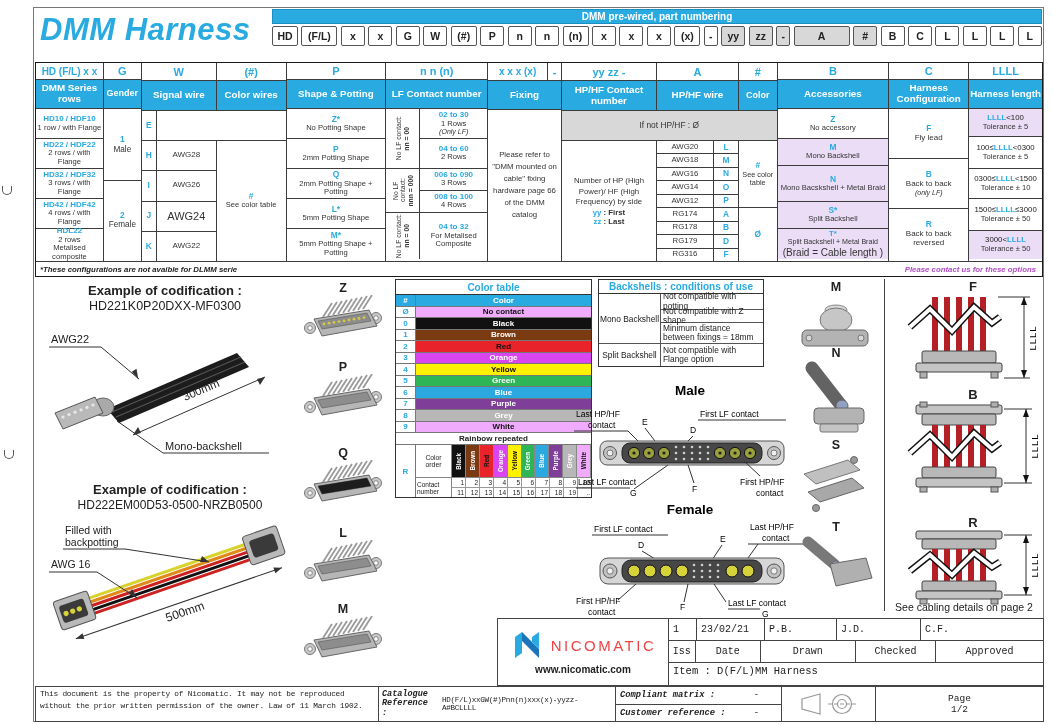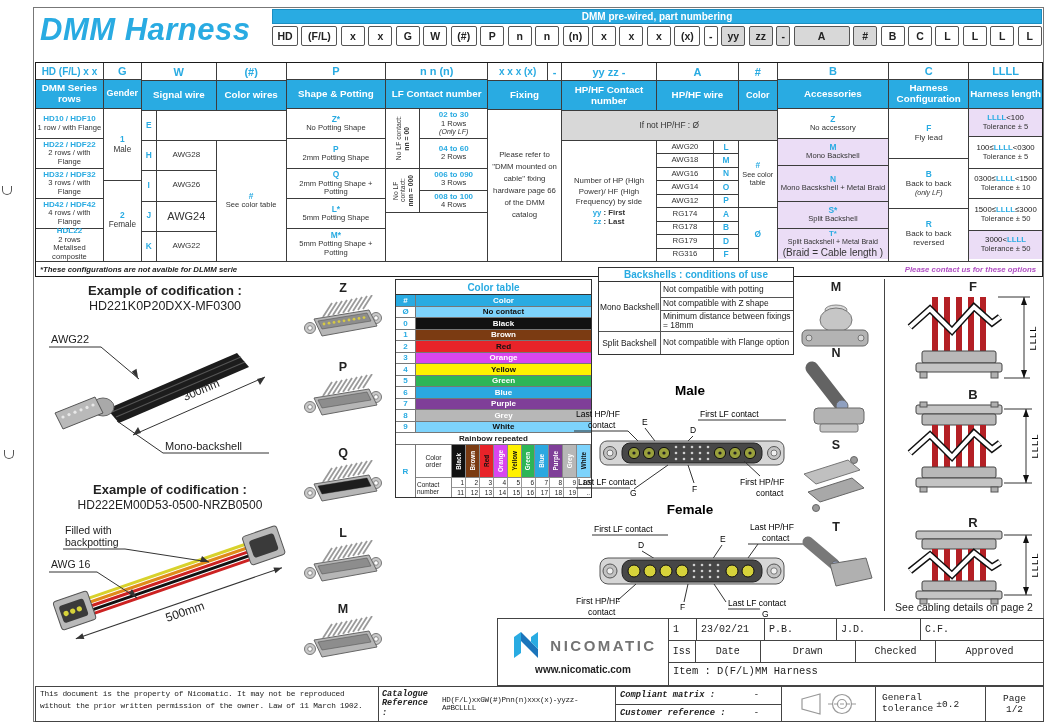--- a/index.html
+++ b/index.html
@@ -47,46 +47,46 @@
   .ct{position:absolute;left:395px;top:279px;width:197px;border:1.2px solid #333;background:#fff;font-size:8px}
   .ct-title{height:15px;display:flex;align-items:center;justify-content:center;color:var(--blue);font-weight:bold;font-size:10px;border-bottom:1px solid #333}
   .ct-r{display:flex;border-bottom:1px solid #777;height:11.5px}
   .ct-k{width:20px;display:flex;align-items:center;justify-content:center;color:var(--blue);font-weight:bold;border-right:1px solid #777;background:#fff}
   .ct-v{flex:1;display:flex;align-items:center;justify-content:center;font-weight:bold}
   .bg-hdr{background:var(--blue);color:#fff}
   .bg-black{background:#111;color:#fff}.bg-brown{background:#7B3B12;color:#fff}
   .bg-red{background:#E82329;color:#111}.bg-orange{background:#d946ef;color:#fff}
   .bg-yellow{background:#FFF100;color:#111}.bg-green{background:#2DB557;color:#fff}
   .bg-blue{background:#2BA8E0;color:#fff}.bg-purple{background:#7F3F98;color:#fff}
-  .bg-grey{background:#B7B7B7;color:#fff}.bg-white{background:#7dd3fc;color:#111}
+  .bg-grey{background:#B7B7B7;color:#fff}.bg-white{background:#f0abfc;color:#111}
   .ct-rainbow{height:12px;display:flex;align-items:center;justify-content:center;font-weight:bold;border-bottom:1px solid #777}
   .ct-block{display:flex;height:52px}
   .ct-ocell{flex:1;display:flex;align-items:center;justify-content:center;border-right:.5px solid #888}
   .ct-ocell span{writing-mode:vertical-rl;transform:rotate(180deg);font-size:6.3px;font-weight:bold}
   .ct-num{flex:1;display:flex;flex-direction:column;border-right:.5px solid #999}
   .ct-num div{flex:1;display:flex;align-items:center;justify-content:flex-end;padding-right:1px;font-size:6.5px;border-bottom:.5px solid #999}
   .ct-num div:last-child{border-bottom:none}
   
-  .bs{position:absolute;left:598px;top:267px;width:196px;border:1.2px solid #333;background:#fff;font-size:8.4px}
+  .bs{position:absolute;left:598px;top:279px;width:166px;border:1.2px solid #333;background:#fff;font-size:8.4px}
   .bs-title{height:14px;display:flex;align-items:center;justify-content:center;color:var(--blue);font-weight:bold;font-size:10px;border-bottom:1px solid #333}
   .bs-row{display:flex;border-bottom:1px solid #555}
   .bs-lab{width:62px;display:flex;align-items:center;justify-content:center;border-right:1px solid #555;text-align:center}
   .bs-tx{flex:1;display:flex;flex-direction:column}
   .bs-tx div{border-bottom:1px solid #555;padding:1px 2px;line-height:1.1;display:flex;align-items:center}
   .bs-tx div:last-child{border-bottom:none}
   
   .gal{position:absolute;width:82px;text-align:center}
   .gal .lab{font-size:12.5px;font-weight:bold}
   .dlab{position:absolute;width:150px;text-align:center;font-size:13px;font-weight:bold}
   .dnote{position:absolute;left:878px;top:601px;width:172px;font-size:10.5px;color:#222;text-align:center}
   .vdiv{position:absolute;left:884px;top:279px;width:0;height:332px;border-left:1px solid #444}
   
   .logo-box{position:absolute;left:497px;top:618px;width:171px;height:68px;border:1px solid #444;border-right:none;display:flex;flex-direction:column;align-items:center;justify-content:center;gap:3px}
   .logo-row{display:flex;align-items:center;gap:7px}
-  .brand{font-size:15px;letter-spacing:2.5px;color:#737373;font-weight:700}
+  .brand{font-size:15px;letter-spacing:2.5px;color:#ef4444;font-weight:400}
   .url{font-size:10px;font-weight:bold;color:#222}
   .tblock{position:absolute;left:668px;top:618px;width:376px;height:68px;border:1px solid #444;display:flex;flex-direction:column;font-family:"Liberation Mono",monospace}
   .tb-r{display:flex;border-bottom:1px solid #444}
   .tb-c{border-right:1px solid #444;display:flex;align-items:center;padding-left:4px;font-size:10px;height:21px}
   .tb-c.cen{justify-content:center;padding-left:0}
   .tb-c:last-child{border-right:none}
   .tb-item{flex:1;display:flex;align-items:flex-start;padding:2px 0 0 4px;font-size:10.5px}
   .brow{position:absolute;left:35px;top:686px;width:1009px;height:36px;border:1px solid #444;display:flex;font-family:"Liberation Mono",monospace}
   .bbox{border-right:1px solid #444;height:100%}
   .bbox:last-child{border-right:none}
@@ -323,20 +323,30 @@
         <div style="flex:1;display:flex;flex-direction:column">
           <div class="bcell" style="height:22px">
                 <span class="kr">006 to 090</span>
                 <span class="v">3 Rows</span>
               </div>
           <div class="bcell nb" style="height:22px">
                 <span class="kr">008 to 100</span>
                 <span class="v">4 Rows</span>
               </div>
         </div>
+      </div>
+      <div style="display:flex;height:46px">
+        <div class="vtex brr" style="width:34px">
+              <span>No LF contact:</span>
+              <span style="font-weight:bold">nn = 00</span>
+            </div>
+        <div class="bcell nb" style="flex:1">
+              <span class="kr">04 to 32</span>
+              <span class="v">For Metalised Composite</span>
+            </div>
       </div>
     </div>
 
     <div class="mcol" style="width:74px">
       <div style="display:flex;border-bottom:1px solid var(--bd)">
         <div class="crow nb brr" style="width:60px;font-size:10px">x x x (x)</div>
         <div class="crow nb" style="flex:1">-</div>
       </div>
       <div class="hrow">Fixing</div>
       <div class="bcell nb" style="height:150px;padding:0 3px;line-height:1.55">
@@ -1062,25 +1072,18 @@
         </div>
     </div>
     <div class="bbox projbox">
       <svg width="66" height="28">
         <polygon points="6,9 24,4 24,24 6,19" fill="none" stroke="#999" stroke-width="1.2"></polygon>
         <circle cx="46" cy="14" r="9.5" fill="none" stroke="#999" stroke-width="1.2"></circle>
         <circle cx="46" cy="14" r="4.5" fill="none" stroke="#999" stroke-width="1.2"></circle>
         <line x1="32" y1="14" x2="62" y2="14" stroke="#999" stroke-dasharray="4 2"></line>
       </svg>
     </div>
-    <div class="bbox tolbox">
-      <span style="display:flex;flex-direction:column;line-height:1.15">
-          <span>General</span>
-          <span>tolerance</span>
-        </span>
-      <span>±0.2</span>
-    </div>
     <div class="bbox pagebox">
       <span>Page</span>
         <span>1/2</span>
     </div>
   </div>
 </div>
 
 </body></html>

